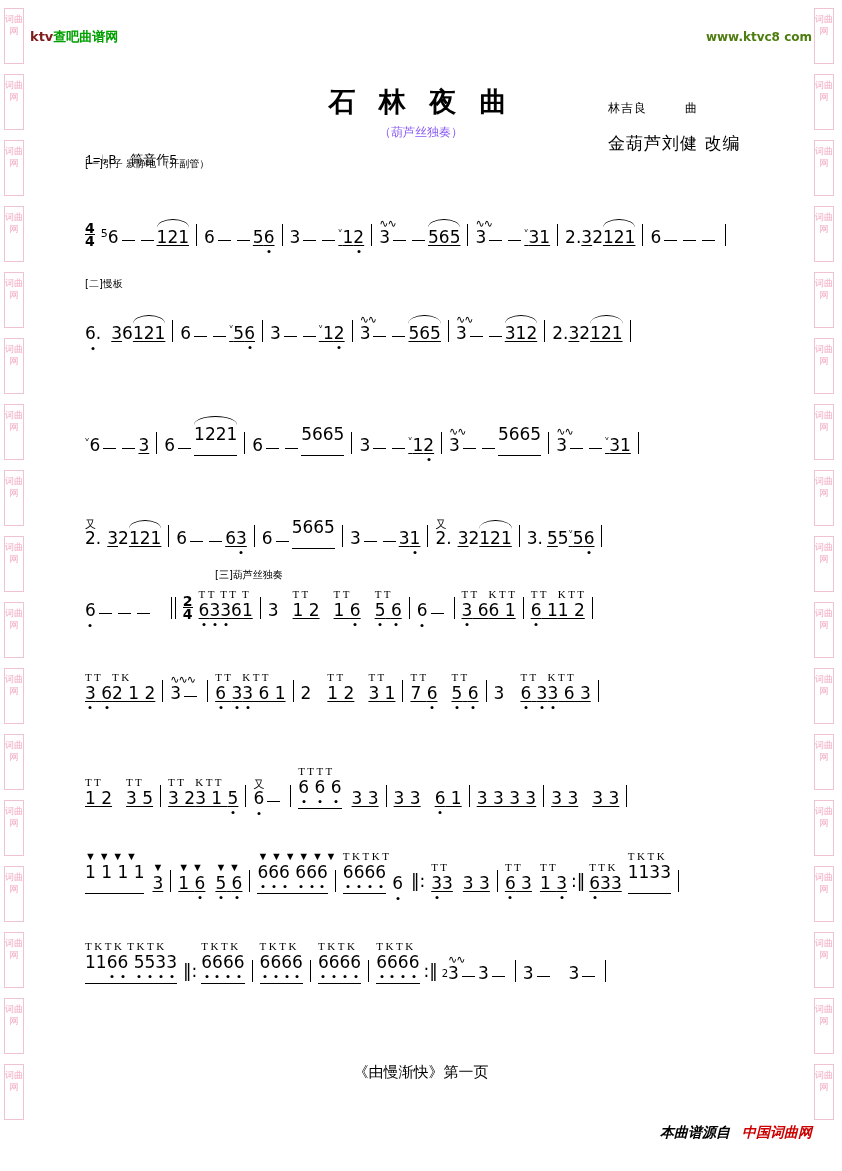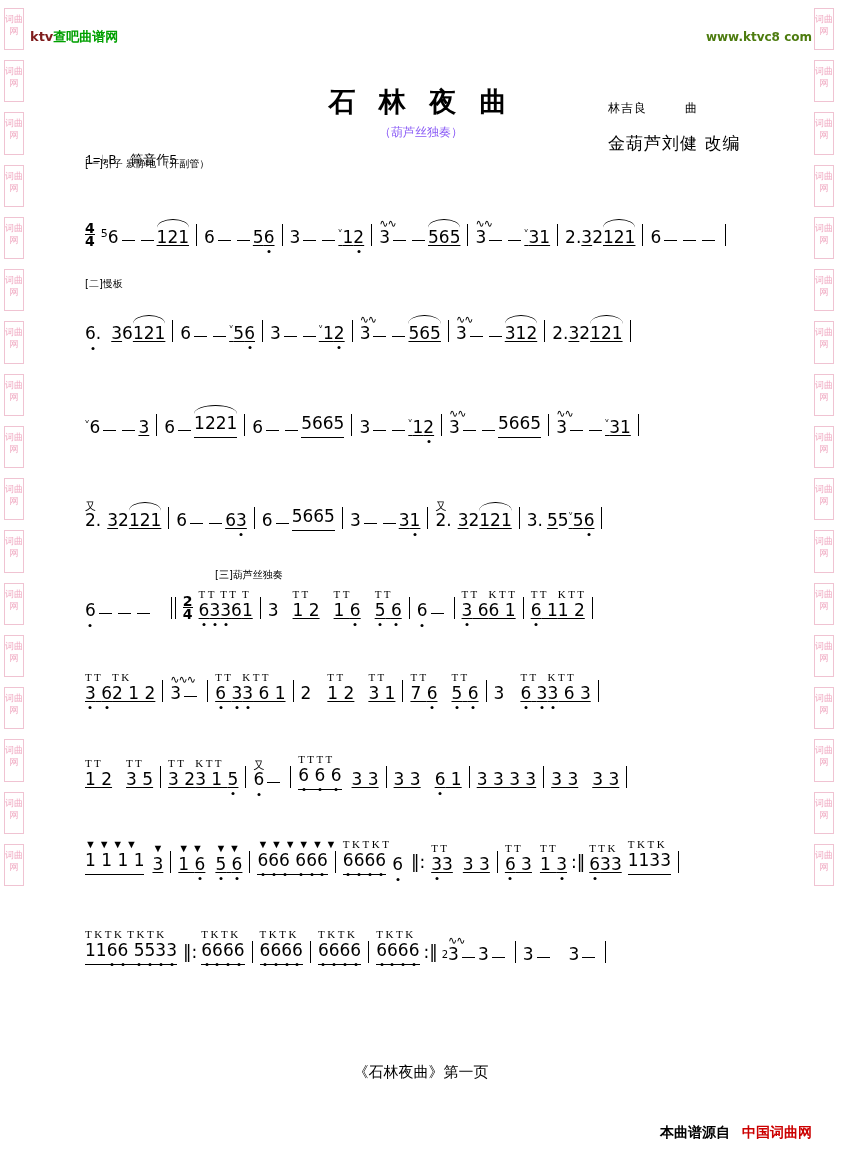--- a/index.html
+++ b/index.html
@@ -5,21 +5,21 @@
   html,body{margin:0;padding:0;}
   body{
     width:842px;height:1171px;
     background:#ffffff;
     font-family:"Liberation Serif", serif;
     position:relative;
     overflow:hidden;
   }
   
   .wm-col{
-    position:absolute;top:0;width:24px;height:886px;
+    position:absolute;top:0;width:24px;height:1171px;
     display:flex;flex-direction:column;gap:10px;
     padding-top:8px;box-sizing:border-box;
     pointer-events:none;
   }
   .wm-col.left{left:4px;}
   .wm-col.right{right:4px;}
   .wm-box{
     width:20px;height:56px;
     border:1px solid #f0c3d2;
     color:#f0aac2;
@@ -79,21 +79,21 @@
   }
   .staffline{
     display:flex;align-items:flex-end;
     font-size:17px;line-height:21px;
     white-space:pre;
   }
   .cell{position:relative;display:inline-block;}
   .bar{display:inline-block;width:1px;height:22px;background:#000;margin:0 7px 2px 7px;}
   
   .und1{ text-decoration:underline; text-underline-offset:2px;}
-  .und2{ border-bottom:1px solid #000; padding-bottom:3px;}
+  .und2{ border-bottom:1px solid #000; padding-bottom:10px;margin-top:12px;}
   .dotbelow{position:relative;}
   .dotbelow:after{
     content:"";position:absolute;left:50%;bottom:-6px;
     transform:translateX(-50%);
     width:3px;height:3px;border-radius:50%;background:#000;
   }
   .dash{display:inline-block;width:13px;height:1.5px;background:#000;margin:0 3px 7px 3px;}
   .tie{
     position:absolute;left:0;right:0;top:-8px;height:8px;
     border-top:1.4px solid #000;border-radius:50%/100% 100% 0 0;
@@ -113,20 +113,21 @@
   .timesig span{display:block;}
   .grace{font-size:11px;vertical-align:6px;}
   .vmark{font-size:10px;vertical-align:7px;}
   .footer-title{
     position:absolute;left:0;right:0;top:1063px;text-align:center;
     font-size:15px;font-family:"DejaVu Sans", sans-serif;
   }
   .src{
     position:absolute;right:30px;top:1124px;font-size:14px;font-weight:bold;
     font-family:"DejaVu Sans", sans-serif;
+    font-style:italic;
   }
   .src .red{color:#cc0000;margin-left:12px;}
 </style>
 </head>
 <body>
 
 <div class="wm-col left">
   <div class="wm-box">词曲网</div>
   <div class="wm-box">词曲网</div>
   <div class="wm-box">词曲网</div>
@@ -414,17 +415,17 @@
     <span class="cell" style="font-size:10px;vertical-align:10px;">2</span>
     <span class="cell"><span class="trill">∿∿</span>3</span><span class="dash"></span>
     <span class="cell">3</span><span class="dash"></span>
     <span class="bar"></span>
     <span class="cell">3</span><span class="dash"></span>
     <span class="cell" style="margin-left:16px;">3</span><span class="dash"></span>
     <span class="bar"></span>
   </div>
 </div>
 
-<div class="footer-title">《石林夜曲》第一页</div>
+<div class="footer-title">《由慢渐快》第一页</div>
 
 <div class="src">
   <span>本曲谱源自</span><span class="red">中国词曲网</span>
 </div>
 
 </body></html>

